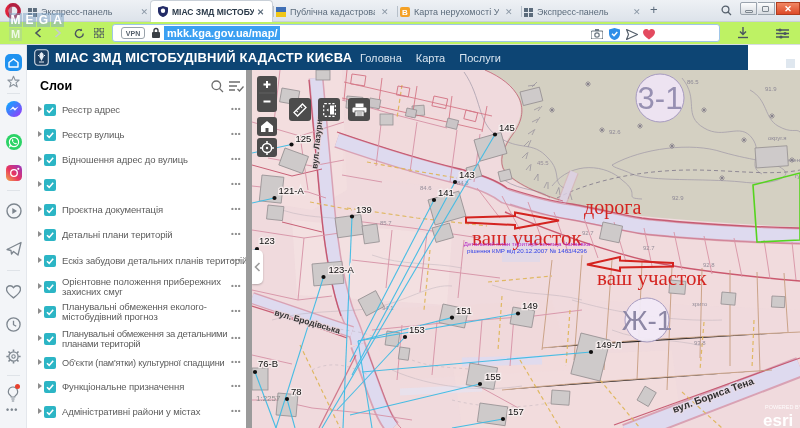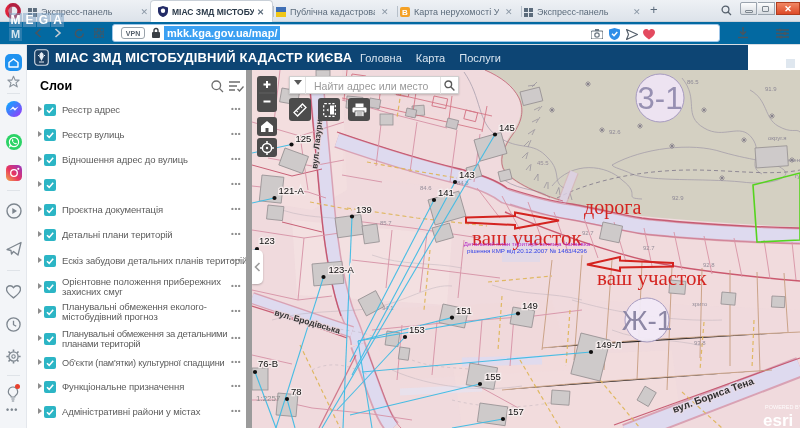--- a/index.html
+++ b/index.html
@@ -5,21 +5,21 @@
 html,body{width:800px;height:428px;overflow:hidden;font-family:"Liberation Sans",sans-serif;background:#fff;}
 #stage{position:relative;width:800px;height:428px;overflow:hidden;}
 
 #tabbar{position:absolute;left:0;top:0;width:800px;height:22px;background:linear-gradient(#eef1f5,#dde3ea);border-bottom:1px solid #c9d0d8;}
 .tab{position:absolute;top:2px;height:20px;font-size:9px;color:#5b6b7b;display:flex;align-items:center;}
 .ttxt{white-space:nowrap;overflow:hidden;display:inline-block;}
 .tab .tx{color:#8a97a5;margin-left:6px;font-size:9px;}
 .tabsep{position:absolute;top:6px;width:1px;height:11px;background:#b7c0ca;}
 #atab{position:absolute;left:150px;top:0px;width:123px;height:22px;background:#fff;border-radius:4px 4px 0 0;border:1px solid #c9d0d8;border-bottom:none;display:flex;align-items:center;font-size:8.5px;color:#2b3a49;font-weight:bold;white-space:nowrap;overflow:hidden;}
 
-#addr{position:absolute;left:0;top:22px;width:800px;height:23px;background:#0369a1;border-bottom:1px solid #d8dde3;}
+#addr{position:absolute;left:0;top:22px;width:800px;height:23px;background:#bef264;border-bottom:1px solid #d8dde3;}
 #urlbox{position:absolute;left:112px;top:2px;width:608px;height:18px;border:1px solid #9fc6e8;border-radius:3px;background:#fff;}
 
 #osb{position:absolute;left:0;top:45px;width:27px;height:383px;background:#f3f5f8;border-right:1px solid #e4e7ec;}
 
 #hdr{position:absolute;left:27px;top:45px;width:721px;height:25px;background:#0d4574;color:#fff;}
 #hdr .title{position:absolute;left:28px;top:5px;font-size:13px;font-weight:bold;letter-spacing:.2px;white-space:nowrap;}
 #hdr .menu{position:absolute;left:333px;top:7px;font-size:11px;color:#d9e5f0;white-space:nowrap;}
 #hdr .menu span{margin-right:14px;}
 
 #panel{position:absolute;left:27px;top:70px;width:219px;height:358px;background:#fff;overflow:hidden;}
@@ -696,32 +696,20 @@
           <path d="M1 6 L7 1 L13 6 V12 H8.5 V8 H5.5 V12 H1 Z" fill="#fff"></path>
         </svg>
 </div>
 <div class="mbtn" style="left:5px;top:68px;width:20px;height:19px;">
   <svg width="14" height="14" viewBox="0 0 14 14" style="position:absolute;left:3px;top:2.5px">
           <circle cx="7" cy="7" r="4.6" fill="none" stroke="#fff" stroke-width="1.5"></circle>
           <path d="M7 0 V3 M7 11 V14 M0 7 H3 M11 7 H14" stroke="#fff" stroke-width="1.5"></path>
           <circle cx="7" cy="7" r="1.2" fill="#fff"></circle>
         </svg>
 </div>
-<div id="srchwrap" style="position:absolute;left:37px;top:6px;width:170px;height:18px;background:#fff;border:1px solid #cfcfcf;box-shadow:0 1px 2px rgba(0,0,0,.2);">
-  <div style="position:absolute;left:0;top:0;width:16px;height:17px;border-right:1px solid #e2e2e2;">
-          <span style="position:absolute;left:4px;top:3px;width:0;height:0;border-top:5px solid #595959;border-left:4px solid transparent;border-right:4px solid transparent;"></span>
-        </div>
-  <span style="position:absolute;left:24px;top:3px;font-size:10.5px;color:#9b9b9b;">Найти адрес или место</span>
-  <div style="position:absolute;right:0;top:0;width:18px;height:17px;border-left:1px solid #e2e2e2;">
-          <svg width="11" height="11" viewBox="0 0 11 11" style="position:absolute;left:3px;top:3px">
-            <circle cx="4.3" cy="4.3" r="3.3" fill="none" stroke="#595959" stroke-width="1.4"></circle>
-            <line x1="7" y1="7" x2="10.4" y2="10.4" stroke="#595959" stroke-width="1.4"></line>
-          </svg>
-        </div>
-</div>
 <div class="mbtn" style="left:37px;top:28px;width:22px;height:23px;">
   <svg width="14" height="14" viewBox="0 0 14 14" style="position:absolute;left:4px;top:4.5px">
           <g transform="rotate(-45 7 7)">
             <rect x="1" y="4.5" width="12" height="5" fill="none" stroke="#fff" stroke-width="1.3"></rect>
             <path d="M4 4.5 V7 M7 4.5 V6 M10 4.5 V7" stroke="#fff" stroke-width="1"></path>
           </g>
         </svg>
 </div>
 <div class="mbtn" style="left:66px;top:28px;width:22px;height:23px;">
   <svg width="13" height="14" viewBox="0 0 13 14" style="position:absolute;left:4.5px;top:4.5px">

